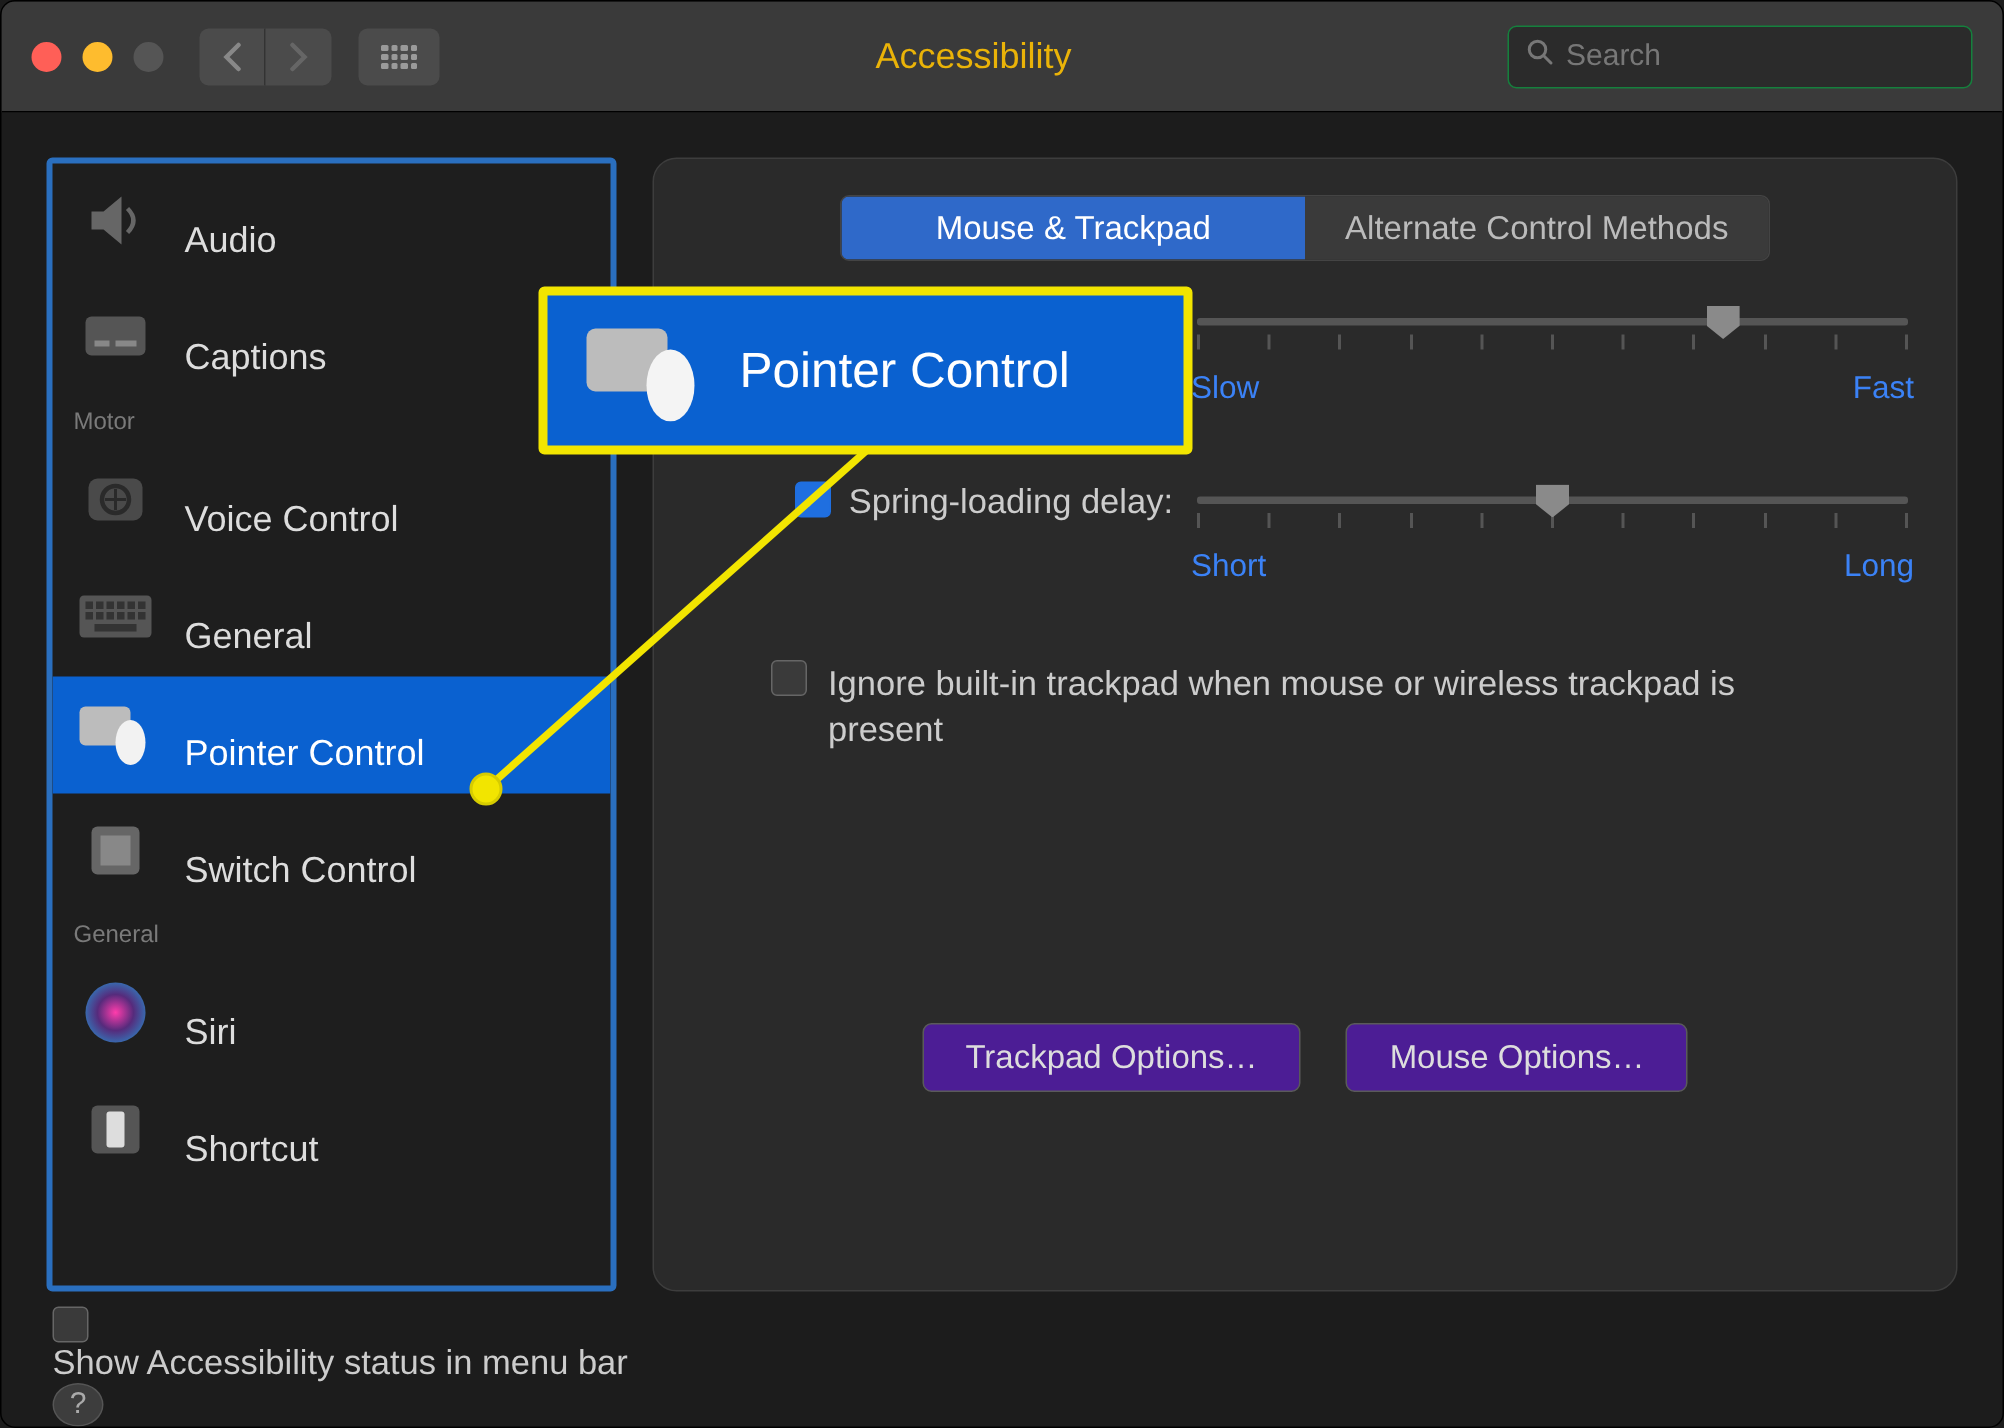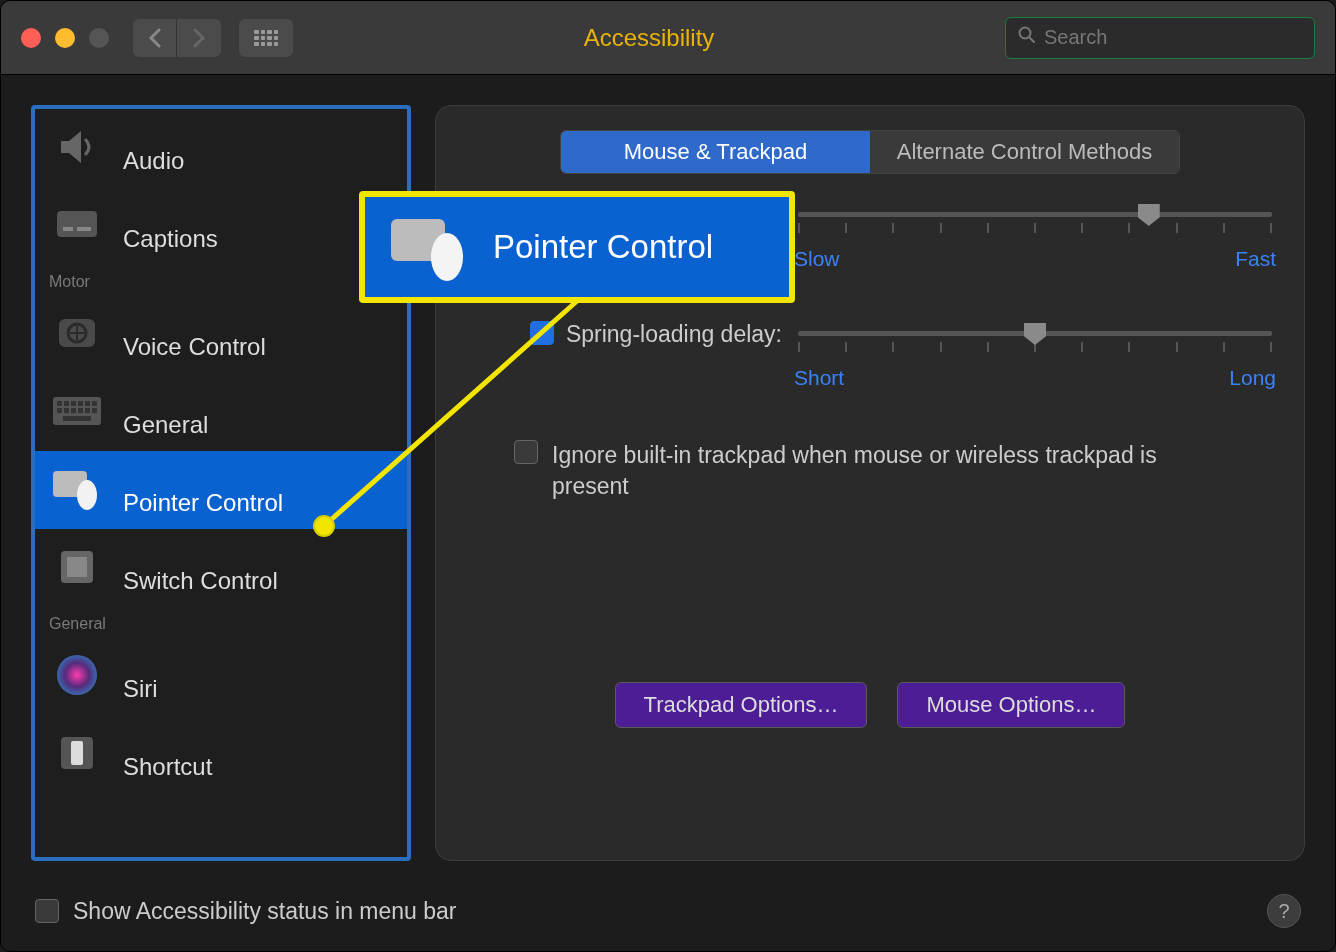--- a/index.html
+++ b/index.html
@@ -55,21 +55,21 @@
   .chk { width:24px; height:24px; border:1px solid #666; border-radius:4px; background:#3a3a3a; display:inline-flex; align-items:center; justify-content:center; flex-shrink:0; }
   .chk.checked { background:#1f6fe0; border-color:#1f6fe0; color:#fff; font-size:18px; }
   
   .bigcheck-row { display:flex; align-items:flex-start; gap:14px; margin: 10px 0 30px 50px; }
   .bigcheck-row .txt { color:#ccc; font-size:23px; max-width: 640px; line-height:1.35; }
   
   .btnrow { display:flex; gap:30px; justify-content:center; margin-top: 180px; }
   .macbtn { background:#4c1d95; color:#ddd; font-size:22px; padding:9px 28px; border-radius:6px; border:1px solid #5a5a5a; }
   
   
-  .footer { position:absolute; bottom:0; left:0; right:0; height:80px; display:flex; align-items:center; padding:0 34px; }
+  .footer { position:absolute; bottom:0; left:0; right:0; height:80px; display:flex; padding:0 34px;flex-direction:column; }
   .footer .chk { margin-right:14px; }
   .footer-label { color:#ccc; font-size:23px; flex:1; }
   .helpbtn { width:34px; height:34px; border-radius:50%; background:#3d3d3d; color:#aaa; border:1px solid #555; display:flex; align-items:center; justify-content:center; font-size:20px; }
   
   
   .callout { position:absolute; left:358px; top:190px; width:436px; height:112px; background:#0a61d0; border:6px solid #f2e500; border-radius:4px; display:flex; align-items:center; gap:20px; padding:0 22px; z-index:50; }
   .callout .lbl { color:#fff; font-size:33px; font-weight:500; }
   .callout-dot { position:absolute; left:312px; top:514px; width:22px; height:22px; background:#f2e500; border-radius:50%; z-index:51; border:2px solid #d6cc00; }
   .callout-line { position:absolute; z-index:49; pointer-events:none; }
 </style>

